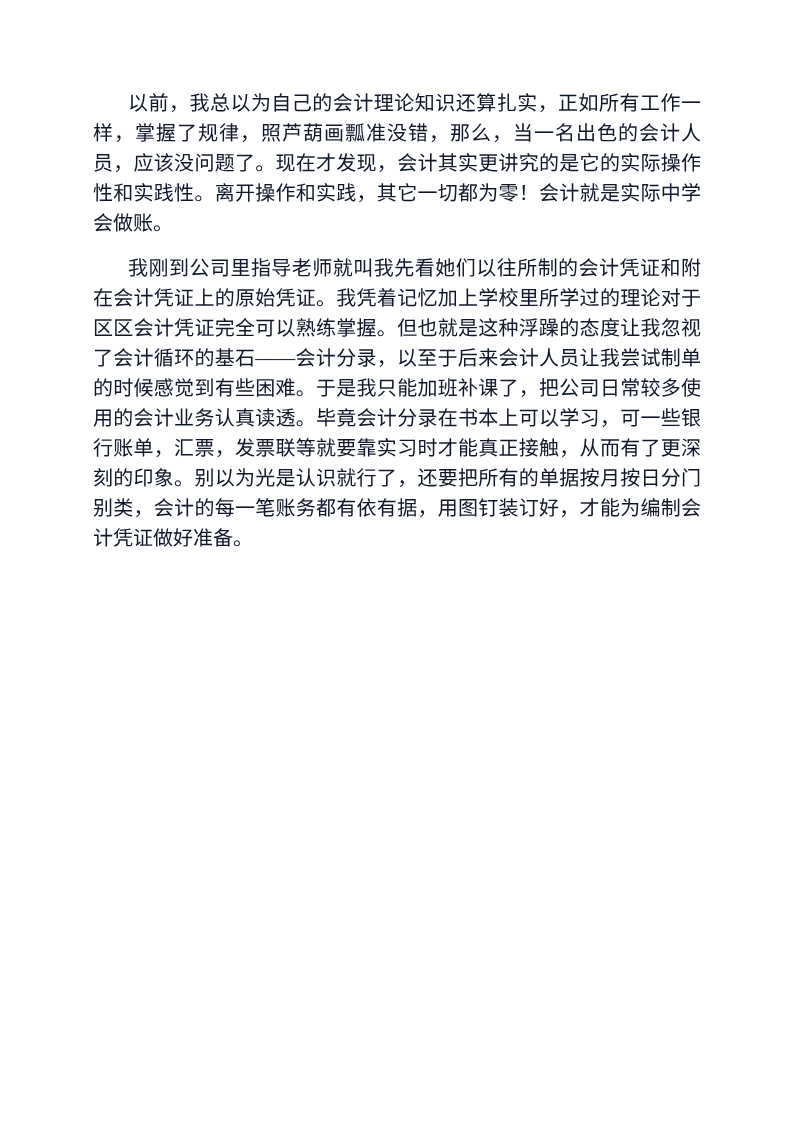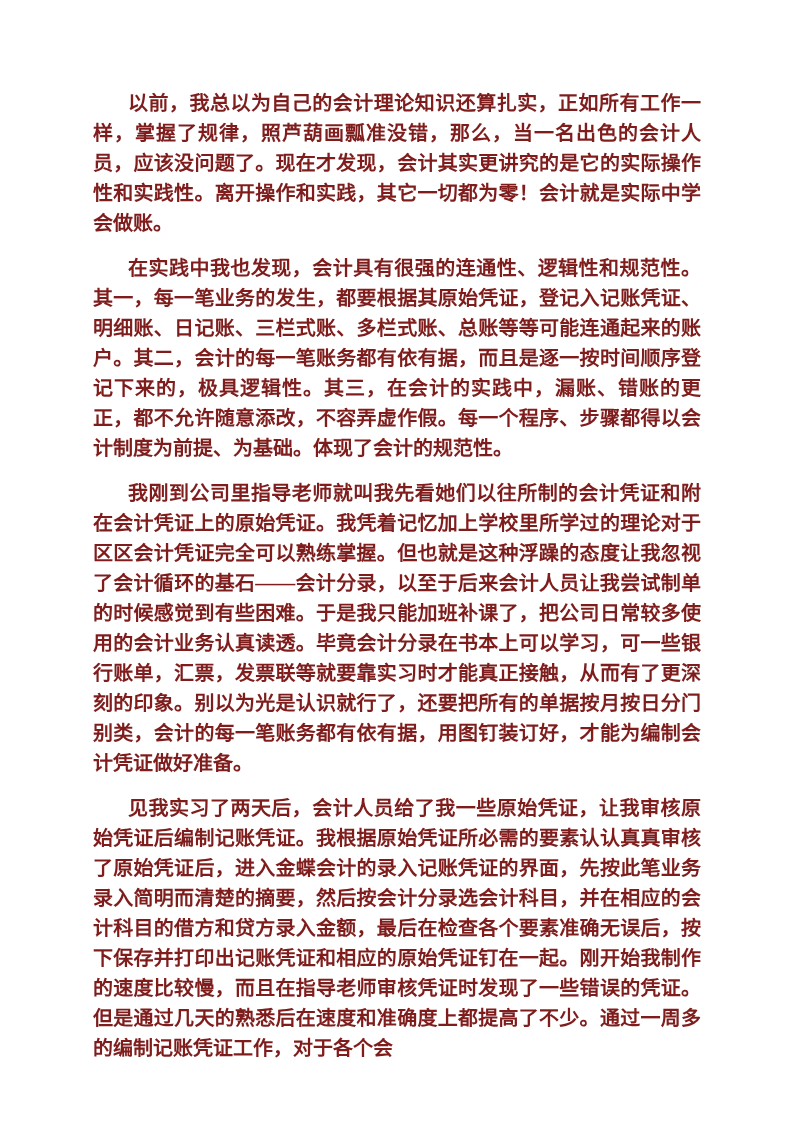--- a/index.html
+++ b/index.html
@@ -13,37 +13,34 @@
     height: 1122px;
     background: #ffffff;
     overflow: hidden;
     font-family: "Liberation Serif", "DejaVu Serif", serif;
   }
   .content {
     position: absolute;
     left: 93px;
     top: 88px;
     width: 608px;
-    color: #7f1d1d;
+    color: #0f172a;
     font-size: 20px;
     line-height: 30px;
     text-align: justify;
     text-justify: inter-ideograph;
     letter-spacing: 0;
-    font-weight: bold;
   }
   .content p {
     margin: 0 0 15px 0;
     text-indent: 35px;
     word-break: break-all;
   }
 </style>
 </head>
 <body>
 
 <div class="page">
   <div class="content">
     <p>以前，我总以为自己的会计理论知识还算扎实，正如所有工作一样，掌握了规律，照芦葫画瓢准没错，那么，当一名出色的会计人员，应该没问题了。现在才发现，会计其实更讲究的是它的实际操作性和实践性。离开操作和实践，其它一切都为零！会计就是实际中学会做账。</p>
-    <p>在实践中我也发现，会计具有很强的连通性、逻辑性和规范性。其一，每一笔业务的发生，都要根据其原始凭证，登记入记账凭证、明细账、日记账、三栏式账、多栏式账、总账等等可能连通起来的账户。其二，会计的每一笔账务都有依有据，而且是逐一按时间顺序登记下来的，极具逻辑性。其三，在会计的实践中，漏账、错账的更正，都不允许随意添改，不容弄虚作假。每一个程序、步骤都得以会计制度为前提、为基础。体现了会计的规范性。</p>
     <p>我刚到公司里指导老师就叫我先看她们以往所制的会计凭证和附在会计凭证上的原始凭证。我凭着记忆加上学校里所学过的理论对于区区会计凭证完全可以熟练掌握。但也就是这种浮躁的态度让我忽视了会计循环的基石——会计分录，以至于后来会计人员让我尝试制单的时候感觉到有些困难。于是我只能加班补课了，把公司日常较多使用的会计业务认真读透。毕竟会计分录在书本上可以学习，可一些银行账单，汇票，发票联等就要靠实习时才能真正接触，从而有了更深刻的印象。别以为光是认识就行了，还要把所有的单据按月按日分门别类，会计的每一笔账务都有依有据，用图钉装订好，才能为编制会计凭证做好准备。</p>
-    <p>见我实习了两天后，会计人员给了我一些原始凭证，让我审核原始凭证后编制记账凭证。我根据原始凭证所必需的要素认认真真审核了原始凭证后，进入金蝶会计的录入记账凭证的界面，先按此笔业务录入简明而清楚的摘要，然后按会计分录选会计科目，并在相应的会计科目的借方和贷方录入金额，最后在检查各个要素准确无误后，按下保存并打印出记账凭证和相应的原始凭证钉在一起。刚开始我制作的速度比较慢，而且在指导老师审核凭证时发现了一些错误的凭证。但是通过几天的熟悉后在速度和准确度上都提高了不少。通过一周多的编制记账凭证工作，对于各个会</p>
   </div>
 </div>
 
 </body></html>

